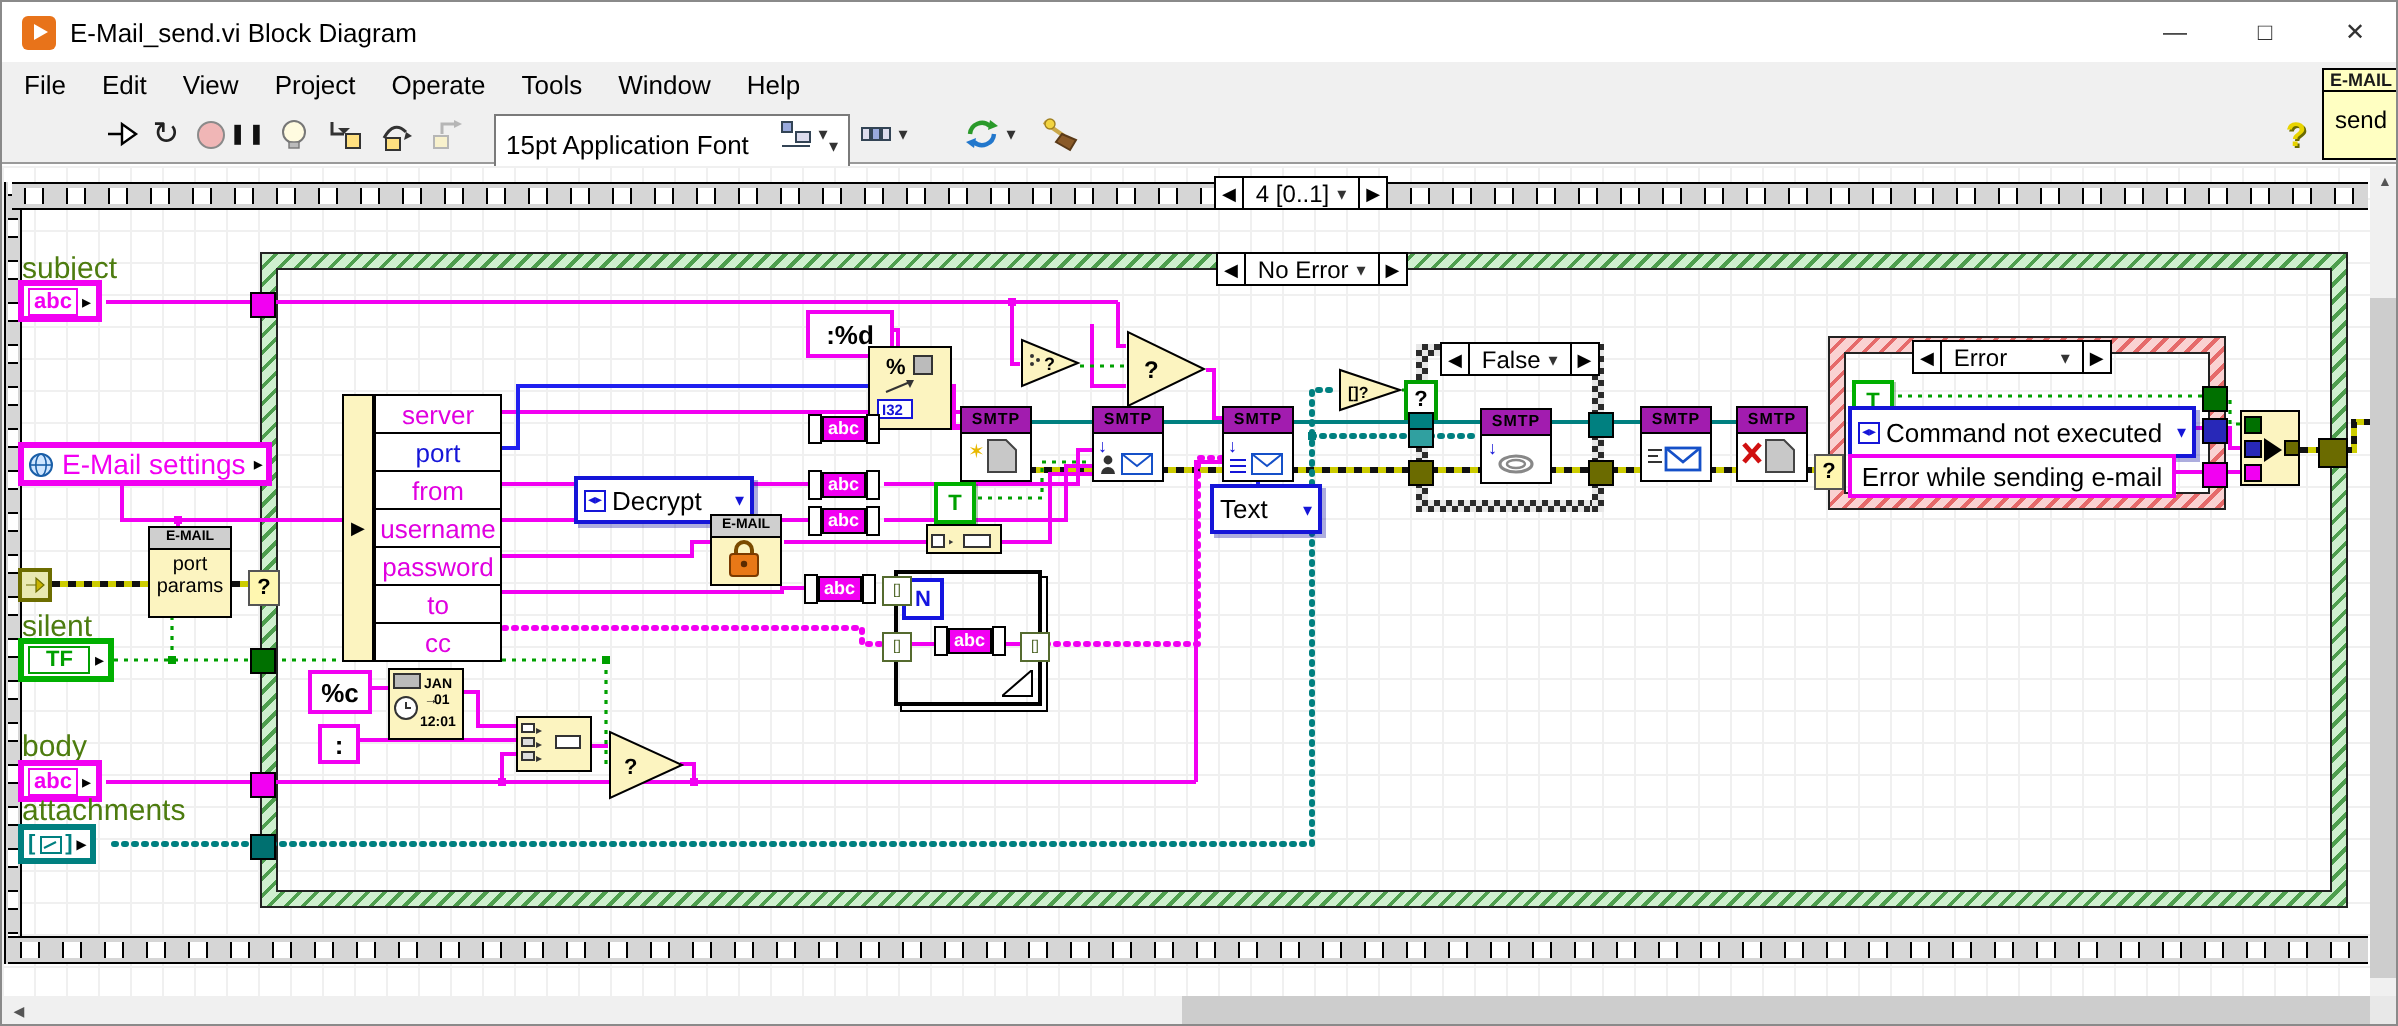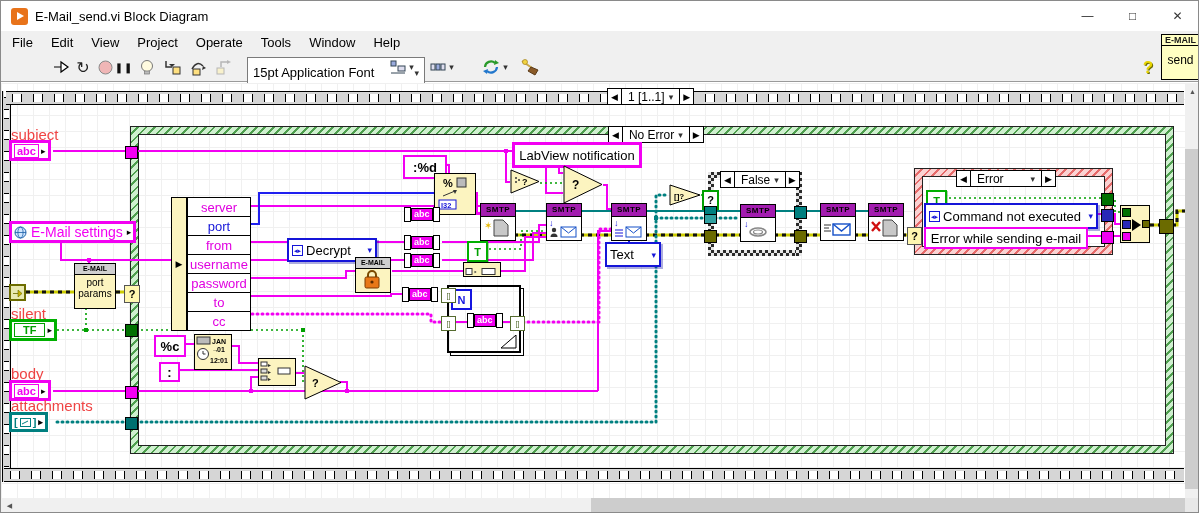--- a/index.html
+++ b/index.html
@@ -35,21 +35,21 @@
     linear-gradient(to right,#000 0 1px,#D6D6D6 1px 2px,transparent 2px 7px,#D6D6D6 7px 8px,#000 8px 9px),
     repeating-linear-gradient(0deg,#D6D6D6 0 6px,#000 6px 7px,#fff 7px 15px,#000 15px 16px,#D6D6D6 16px 21px);}
   .case-green{border:7px solid #9ACD9A;border-image:repeating-linear-gradient(135deg,#CFF0CF 0 4px,#4E9F4E 4px 6px) 7;
               box-shadow:0 0 0 1px #222,inset 0 0 0 1px #222;}
   .case-red{border:7px solid #F0A0A0;border-image:repeating-linear-gradient(135deg,#FAD2D2 0 4px,#E66A6A 4px 6px) 7;
             box-shadow:0 0 0 1px #222,inset 0 0 0 1px #222;}
   .checker{background:repeating-conic-gradient(#2b2b2b 0 25%,#e8e8e8 0 50%) 0 0/6px 6px;}
   .plate{display:flex;align-items:stretch;background:#fff;border:1px solid #000;font-size:12px;height:17px;}
   .plate .sect{display:flex;align-items:center;padding:0 3px;font-size:9px;}
   .plate .mid{border-left:1px solid #000;border-right:1px solid #000;display:flex;align-items:center;gap:4px;padding:0 6px;font-size:12px;}
-  .lbl{font-size:15px;color:#ef4444;white-space:nowrap;}
+  .lbl{font-size:15px;color:#4d7c0f;white-space:nowrap;}
   .ctl{display:flex;align-items:center;background:#fff;gap:2px;padding:0 2px;}
   .ctl-pink{border:3px solid #F200F2;}
   .ctl-green{border:3px solid #00B000;}
   .ctl-teal{border:3px solid #008080;}
   .chip{border:1px solid #F200F2;color:#F200F2;font-weight:bold;font-size:11px;padding:0 2px;line-height:12px;}
   .chip-g{border:1px solid #00A000;color:#00A000;font-weight:bold;font-size:11px;padding:0 8px;line-height:12px;}
   .inc{color:#000;font-size:9px;}
   .tun{position:absolute;border:1px solid #000;width:11px;height:11px;}
   .sel-q{position:absolute;background:#FFF7B0;border:1px solid #555;color:#000;font-weight:bold;font-size:11px;
          display:flex;align-items:center;justify-content:center;}
@@ -223,21 +223,21 @@
         <rect x="300" y="327" width="4" height="4"></rect>
       </g>
     <g fill="#008080">
         <rect x="653" y="215" width="4" height="4"></rect>
       </g>
   </svg>
 
   <div class="abs plate" style="left:606px;top:87px;">
     <span class="sect">◀</span>
     <span class="mid">
-        <span>1 [1..1]</span>
+        <span>4 [0..1]</span>
         <span class="ddarrow">▾</span>
       </span>
     <span class="sect">▶</span>
   </div>
 
   <div class="abs plate" style="left:607px;top:125px;">
     <span class="sect">◀</span>
     <span class="mid">
         <span>No Error</span>
         <span class="ddarrow">▾</span>
@@ -453,21 +453,20 @@
       <rect x="2" y="17" width="6" height="4" fill="#ddd" stroke="#333"></rect>
         <text x="9" y="22" font-size="6" fill="#333">▸</text>
       <rect x="19" y="9" width="12" height="6" fill="#fff" stroke="#333"></rect>
     </svg>
   </div>
   <svg class="abs" style="left:303px;top:364px;" width="40" height="36">
     <polygon points="1,1 1,34 37,17.5" fill="#FCF4C0" stroke="#000"></polygon>
     <text x="8" y="22" font-size="11" font-weight="bold" fill="#000">?</text>
   </svg>
 
-  <div class="const-pink" style="left:511px;top:141px;width:124px;height:20px;border-width:3px;">LabView notification</div>
   <svg class="abs" style="left:509px;top:168px;" width="32" height="26">
     <polygon points="1,1 1,24 29,12.5" fill="#FCF4C0" stroke="#000"></polygon>
     <circle cx="6" cy="9" r="1" fill="#333"></circle>
       <circle cx="6" cy="13" r="1" fill="#333"></circle>
       <circle cx="9" cy="11" r="1" fill="#333"></circle>
     <text x="12" y="16" font-size="9" font-weight="bold" fill="#000">?</text>
   </svg>
   <svg class="abs" style="left:562px;top:164px;" width="42" height="40">
     <polygon points="1,1 1,38 39,19.5" fill="#FCF4C0" stroke="#000"></polygon>
     <text x="9" y="24" font-size="12" font-weight="bold" fill="#000">?</text>

